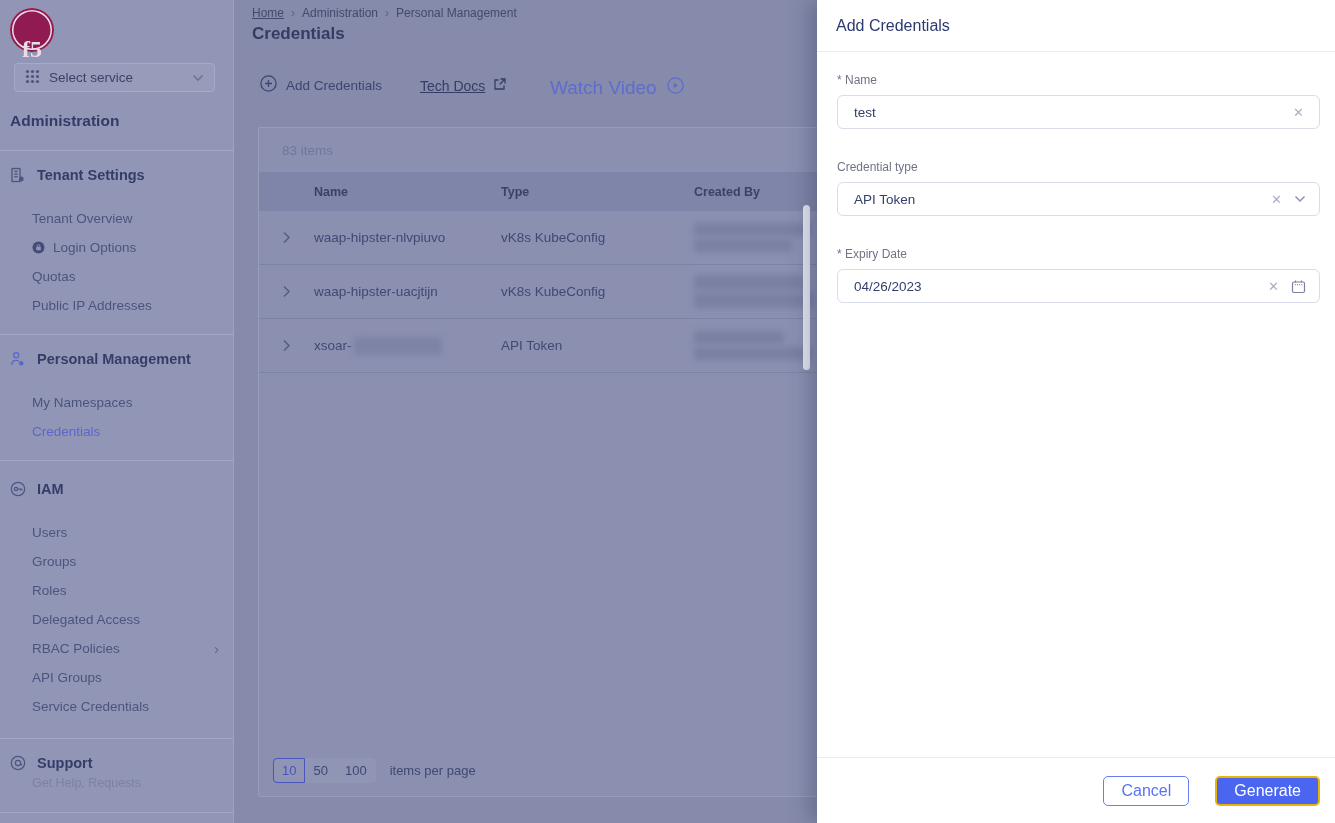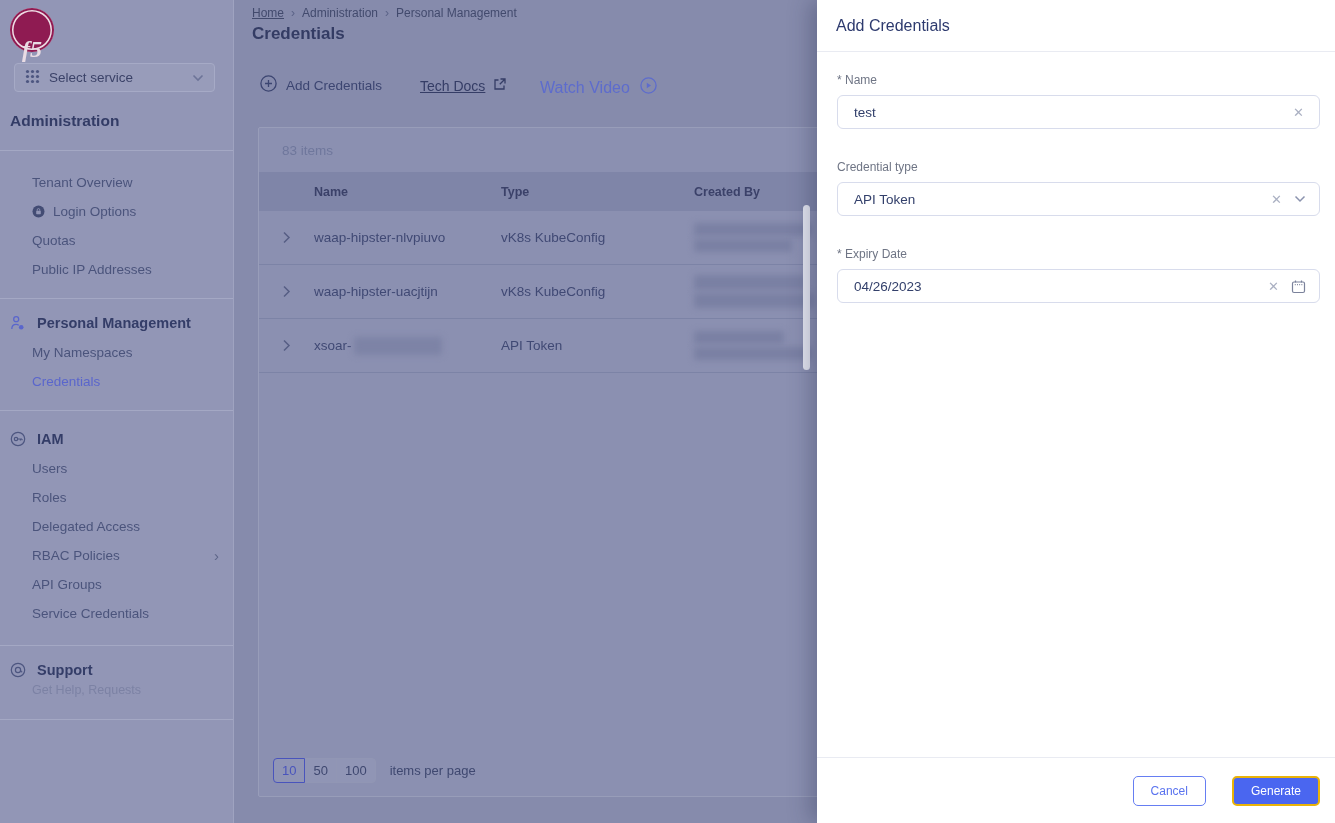--- a/index.html
+++ b/index.html
@@ -2,48 +2,48 @@
 <html><head>
 <meta charset="utf-8">
 <style>
   * { margin:0; padding:0; box-sizing:border-box; }
   html,body { width:1335px; height:823px; overflow:hidden; font-family:"Liberation Sans", sans-serif; }
   body { position:relative; background:#868bac; }
 
   
   .sidebar { position:absolute; left:0; top:0; width:234px; height:823px; background:#9296b6; border-right:1px solid #9fa3c0; }
   .logo { margin:8px 0 0 10px; width:44px; height:44px; border-radius:50%; background:#8f1b52; display:flex; align-items:center; justify-content:center; box-shadow: inset 0 0 0 2px #8f1b52, inset 0 0 0 3.5px rgba(255,255,255,.85); }
-  .logo span { color:#e9dce4; font-family:"Liberation Serif", serif; font-style:italic; font-weight:bold; font-size:24px; line-height:1; transform:translateY(-1px);margin-top:40px; }
+  .logo span { color:#e9dce4; font-family:"Liberation Serif", serif; font-weight:bold; font-size:24px; line-height:1; transform:translateY(-1px);margin-top:40px; }
   .svc-select { margin:11px 18px 0 14px; height:29px; border:1px solid #a6aac6; border-radius:4px; background:#989cba; display:flex; align-items:center; padding:0 10px; gap:9px; font-size:13.5px; color:#3b4268; cursor:pointer; }
   .svc-select .chev { margin-left:auto; color:#6d7498; display:flex; }
   .side-heading { margin:20px 0 0 10px; padding-bottom:20px; font-size:15.5px; font-weight:bold; color:#333c66; }
   .nav-section { border-top:1px solid #a4a8c4; padding:13px 0 14px; }
   .nav-section.iam { padding-top:17px; padding-bottom:17px; }
   .nav-section.support { padding-bottom:22px; border-bottom:1px solid #a4a8c4; }
   .sec-title { display:flex; align-items:center; gap:10px; padding:0 10px; height:22px; font-size:14.5px; font-weight:bold; color:#343d68; }
   .sec-title .sicon { width:17px; display:flex; color:#4d5680; }
   .sec-title .sicon.blue { color:#5a66cc; }
-  .nav-items { margin-top:4px; }
+  .nav-items { margin-top:18px; }
   .nav-item { height:29px; display:flex; align-items:center; padding-left:32px; padding-right:14px; font-size:13.5px; color:#4b547c; cursor:pointer; }
   .nav-item.active { color:#5a66cc; }
   .nav-item .inline-ic { display:flex; margin-right:8px; color:#434c74; }
   .nav-item .right-chev { margin-left:auto; color:#5e6689; font-size:15px; line-height:1; }
   .sub-label { padding-left:32px; margin-top:2px; font-size:12.5px; color:#7c82a4; }
 
   
   .main { position:absolute; left:234px; top:0; width:583px; height:823px; background:#868bac; overflow:hidden; }
   .breadcrumb { position:absolute; left:18px; top:6px; font-size:12px; color:#424a6d; display:flex; gap:7px; }
   .breadcrumb .bc-home { text-decoration:underline; cursor:pointer; }
   .breadcrumb .bc-sep { color:#5a6287; font-size:12px; }
   .page-title { position:absolute; left:18px; top:24px; font-size:17px; color:#343c64; }
   .toolbar { position:absolute; left:0; top:75px; width:100%; height:24px; }
   .tb-add { position:absolute; left:26px; top:0; display:flex; align-items:center; gap:9px; font-size:13.5px; color:#3c4571; cursor:pointer; }
   .tb-docs { position:absolute; left:186px; top:2px; display:flex; align-items:center; gap:8px; font-size:14px; color:#353d66; cursor:pointer; }
   .tb-docs .lbl { text-decoration:underline; }
-  .tb-video { position:absolute; left:306px; top:2px; display:flex; align-items:center; gap:10px; font-size:16px; color:#5d6ccd; cursor:pointer; }
+  .tb-video { position:absolute; left:316px; top:2px; display:flex; align-items:center; gap:10px; font-size:19px; color:#5d6ccd; cursor:pointer; }
 
   .card { position:absolute; left:24px; top:127px; width:1100px; height:670px; background:#8b90b1; border:1px solid #989db9; border-radius:2px; }
   .items-bar { height:44px; display:flex; align-items:center; padding-left:23px; font-size:13.5px; color:#6f779c; }
   .thead { height:39px; background:#7f85a8; display:flex; align-items:center; font-size:12.5px; font-weight:bold; color:#3b4169; }
   .col-chev { width:55px; flex:none; display:flex; justify-content:center; }
   .col-name { width:187px; flex:none; }
   .col-type { width:193px; flex:none; }
   .col-created { width:220px; flex:none; }
   .trow { height:54px; display:flex; align-items:center; border-bottom:1px solid #7c83a6; font-size:13.5px; color:#404974; cursor:pointer; }
   .row-chev { color:#565e84; display:flex; }
@@ -65,21 +65,21 @@
   .panel-header { height:52px; flex:none; border-bottom:1px solid #e9ebf2; display:flex; align-items:center; padding-left:19px; font-size:16px; color:#2d3a6e; }
   .panel-body { flex:1; padding:21px 15px 0 20px; }
   .field { margin-bottom:31px; }
   .form-label { font-size:12px; color:#6f7585; margin-bottom:8px; }
   .input-wrap { height:34px; border:1px solid #d8dcec; border-radius:6px; display:flex; align-items:center; padding:0 13px 0 16px; font-size:13.5px; color:#33406b; background:#fff; }
   .input-wrap .val { flex:1; }
   .x-icon { color:#aab0c2; font-size:13px; line-height:1; cursor:pointer; padding:2px; }
   .dd-chev { color:#8b93ae; display:flex; margin-left:10px; cursor:pointer; }
   .cal-icon { display:flex; margin-left:10px; color:#7b829b; cursor:pointer; }
   .panel-footer { flex:none; height:66px; border-top:1px solid #e9ebf2; display:flex; align-items:center; justify-content:flex-end; gap:26px; padding-right:15px; }
-  .btn { height:30px; padding:0 17px; border-radius:5px; font-size:12px; display:flex; align-items:center; cursor:pointer; font-family:"Liberation Sans", sans-serif; }
+  .btn { height:30px; padding:0 17px; border-radius:5px; font-size:16px; display:flex; align-items:center; cursor:pointer; font-family:"Liberation Sans", sans-serif; }
   .btn-cancel { background:#fff; border:1px solid #667ef2; color:#5a73ef; }
   .btn-generate { background:#4a66f0; border:2px solid #eab308; color:#fff; }
 </style>
 </head>
 <body>
 
 <nav class="sidebar">
   <div class="logo">
       <span>f5</span>
     </div>
@@ -102,20 +102,32 @@
     <span class="chev">
       <svg width="12" height="8" viewBox="0 0 12 8" fill="none" stroke="currentColor" stroke-width="1.6">
           <path d="M1.5 1.5 L6 6 L10.5 1.5"></path>
         </svg>
     </span>
   </div>
 
   <div class="side-heading">Administration</div>
 
   <div class="nav-section">
+    <div class="sec-title">
+      <span class="sicon">
+        <svg width="15" height="16" viewBox="0 0 15 16" fill="none" stroke="currentColor" stroke-width="1.3">
+            <rect x="2" y="1.5" width="8" height="13"></rect>
+            <line x1="4.3" y1="4.3" x2="7.7" y2="4.3"></line>
+            <line x1="4.3" y1="7" x2="7.7" y2="7"></line>
+            <line x1="4.3" y1="9.7" x2="7.7" y2="9.7"></line>
+            <circle cx="11.3" cy="12" r="2.4" fill="#4d5680" stroke="none"></circle>
+          </svg>
+      </span>
+      <span>Tenant Settings</span>
+    </div>
     <div class="nav-items">
       <div class="nav-item">
           <span>Tenant Overview</span>
         </div>
       <div class="nav-item">
         <span class="inline-ic">
           <svg width="13" height="13" viewBox="0 0 13 13">
               <circle cx="6.5" cy="6.5" r="6" fill="#434c74"></circle>
               <rect x="4.2" y="5.8" width="4.6" height="3.4" rx="0.6" fill="#9296b6"></rect>
               <path d="M5.2 5.8 V4.9 a1.3 1.3 0 0 1 2.6 0 V5.8" stroke="#9296b6" stroke-width="0.9" fill="none"></path>
@@ -160,20 +172,23 @@
             <circle cx="8" cy="8" r="6.7"></circle>
             <circle cx="6" cy="8" r="1.7"></circle>
             <path d="M7.7 8 H12 M10.4 8 V9.6 M12 8 V9.2"></path>
           </svg>
       </span>
       <span>IAM</span>
     </div>
     <div class="nav-items">
       <div class="nav-item">
           <span>Users</span>
+        </div>
+      <div class="nav-item">
+          <span>Groups</span>
         </div>
       <div class="nav-item">
           <span>Roles</span>
         </div>
       <div class="nav-item">
           <span>Delegated Access</span>
         </div>
       <div class="nav-item">
         <span>RBAC Policies</span>
         <span class="right-chev">›</span>

